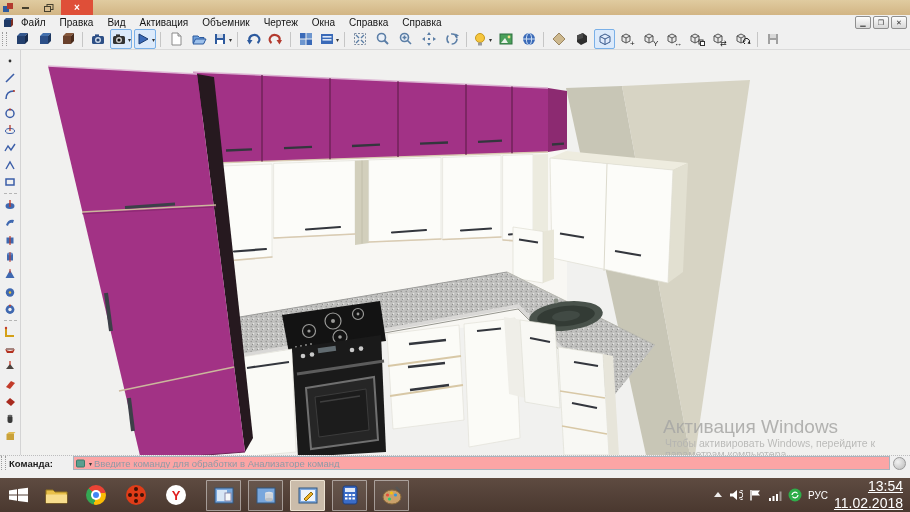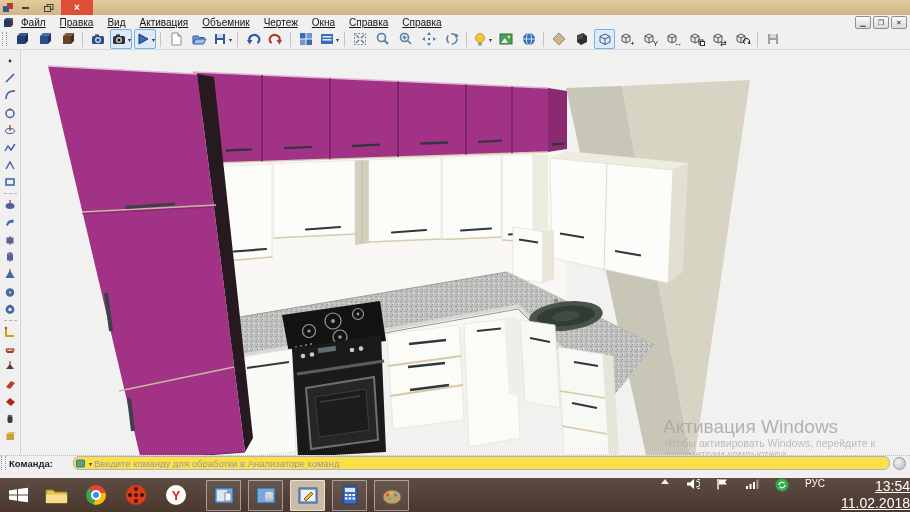--- a/index.html
+++ b/index.html
@@ -10,21 +10,21 @@
   .titlebar{position:absolute;top:0;left:0;width:910px;height:15px;
     background:linear-gradient(#e0cba0,#d2b584);display:flex;align-items:center;}
   .title-icon{margin-left:3px;}
   .title-text{flex:1;text-align:center;font-size:10px;color:#45402e;white-space:nowrap;overflow:hidden;}
   .cap{width:24px;height:15px;display:flex;align-items:center;justify-content:center;color:#45402e;}
   .cap-close{width:32px;background:#df4f38;color:#fff;font-size:10px;font-weight:bold;}
   .min-glyph{width:7px;height:2px;background:#45402e;}
   
   .menubar{position:absolute;top:15px;left:0;width:910px;height:14px;background:#f0f0f0;
     display:flex;align-items:center;font-size:10px;color:#141414;}
-  .mi{padding:7px 7px;cursor:default;text-decoration:underline;}
+  .mi{padding:7px 7px;cursor:default;}
   .mdi-box{display:flex;margin-left:auto;margin-right:3px;gap:2px;}
   .mdi{width:14px;height:11px;border:1px solid #8f8f8f;border-radius:2px;
     background:linear-gradient(#fdfdfd,#d8d8d8);display:flex;align-items:center;justify-content:center;
     font-size:7px;color:#333;line-height:1;}
   
   .toolbar{position:absolute;top:29px;left:0;width:910px;height:21px;background:#f0f0f0;
     border-bottom:1px solid #dadada;display:flex;align-items:center;padding-left:1px;box-sizing:border-box;}
   .grip{width:3px;height:14px;border-left:1px dotted #9a9a9a;border-right:1px dotted #9a9a9a;margin:0 3px 0 1px;}
   .tb{height:18px;min-width:19px;display:flex;align-items:center;justify-content:center;
     margin:0 1px;border:1px solid transparent;border-radius:2px;}
@@ -36,21 +36,21 @@
     border-right:1px solid #d4d4d4;display:flex;flex-direction:column;align-items:center;
     padding-top:2px;box-sizing:border-box;}
   .pt{width:18px;height:17.4px;display:flex;align-items:center;justify-content:center;}
   .psep{width:13px;border-top:1px dashed #b5b5b5;margin:2px 0;}
   
   .canvas{position:absolute;left:21px;top:50px;width:889px;height:405px;background:#f1f1ef;}
   
   .cmdbar{position:absolute;left:0;top:455px;width:910px;height:15px;background:#f0f0f0;
     border-top:1px dotted #bdbdbd;display:flex;align-items:center;box-sizing:border-box;}
   .cmd-label{font-size:9.5px;font-weight:bold;color:#1d1d1d;margin-right:20px;}
-  .cmd-wrap{flex:1;height:12px;background:#fde047;border:1px solid #a9b4be;border-radius:6px;
+  .cmd-wrap{flex:1;height:12px;background:#fca5a5;border:1px solid #a9b4be;border-radius:0;
     display:flex;align-items:center;margin-right:3px;}
   .cmd-wrap input{border:0;outline:0;flex:1;height:10px;font-size:9.5px;color:#333;padding:0 2px;
     font-family:"Liberation Sans",sans-serif;background:transparent;}
   .cmd-wrap input::placeholder{color:#8d9aa6;}
   .cmd-go{width:11px;height:11px;border-radius:50%;border:1px solid #9a9a9a;
     background:radial-gradient(circle at 35% 35%,#f2f2f2,#b9b9b9);margin-right:4px;}
   
   .taskbar{position:absolute;left:0;bottom:0;width:910px;height:34px;
     background:linear-gradient(#5e4b41,#4a382f);display:flex;align-items:center;color:#fff;}
   .start{width:36px;height:34px;display:flex;align-items:center;justify-content:center;}
@@ -60,21 +60,21 @@
   .tk-app.active{background:#cbbcaa;border-color:#ece2d2;}
   .chrome{width:20px;height:20px;border-radius:50%;
     background:conic-gradient(from -45deg,#ea4335 0 33%,#fbbc05 0 66%,#34a853 0 100%);position:relative;}
   .chrome::before{content:"";position:absolute;left:5px;top:5px;width:10px;height:10px;border-radius:50%;background:#fff;}
   .chrome::after{content:"";position:absolute;left:7px;top:7px;width:6px;height:6px;border-radius:50%;background:#4285f4;}
   .media{width:20px;height:20px;border-radius:50%;background:#e03c18;position:relative;}
   .media::before{content:"";position:absolute;left:8px;top:8px;width:4px;height:4px;border-radius:50%;
     background:#3c1208;box-shadow:0 -6px 0 #3c1208,0 6px 0 #3c1208,-6px 0 0 #3c1208,6px 0 0 #3c1208;}
   .ya{width:20px;height:20px;border-radius:50%;background:#fff;color:#e01e1e;font-weight:bold;
     font-size:13px;display:flex;align-items:center;justify-content:center;}
-  .tray{margin-left:auto;display:flex;gap:16px;}
+  .tray{margin-left:auto;display:flex;align-items:center;gap:6px;padding-right:7px;}
   .lang{font-size:10px;}
   .clock{font-size:14px;line-height:1.25;text-align:right;text-decoration:underline;}
 </style>
 </head>
 <body>
 
 <div id="screen">
 
   <div class="titlebar">
     <span class="title-icon">

